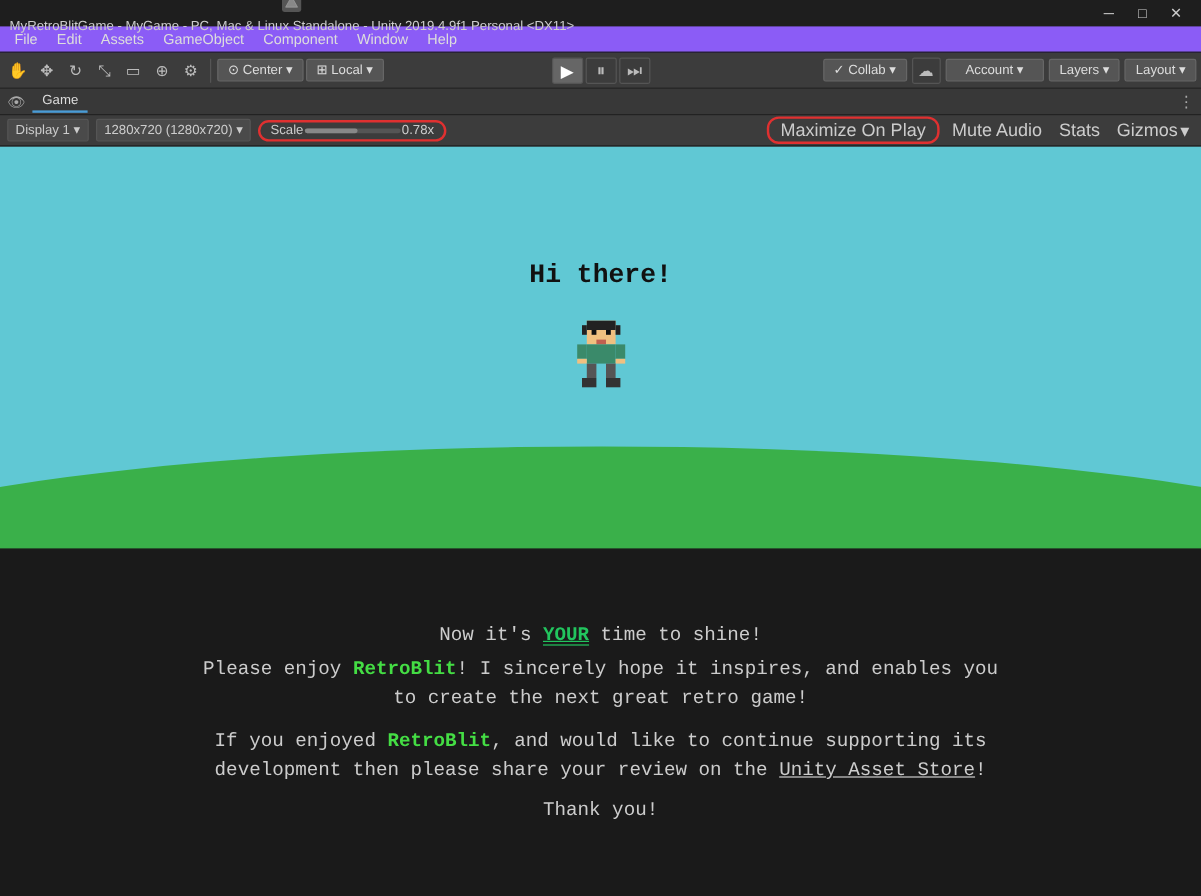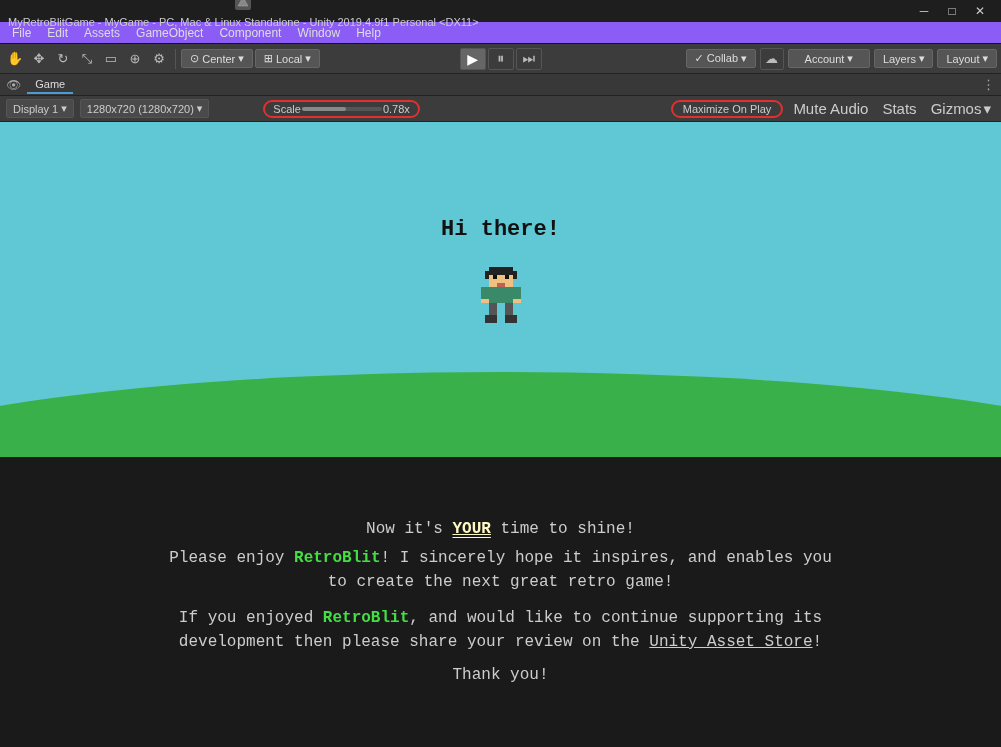--- a/index.html
+++ b/index.html
@@ -228,21 +228,20 @@
       border: 1px solid #555;
       border-radius: 2px;
     }
     .scale-control {
       display: flex;
       align-items: center;
       gap: 1px;
       border: 2px solid #e03030;
       border-radius: 10px;
       padding: 1px 8px;
-      margin-left: 48px;
     }
     .scale-label {
       color: #ccc;
       font-size: 11px;
     }
     .scale-slider {
       width: 80px;
       height: 4px;
       background: #555;
       border-radius: 2px;
@@ -256,21 +255,21 @@
     }
     .scale-value {
       color: #ccc;
       font-size: 11px;
     }
     .maximize-btn {
       border: 2px solid #e03030;
       border-radius: 10px;
       padding: 1px 10px;
       color: #ccc;
-      font-size: 11px;
+      font-size: 15px;
       cursor: pointer;
       background: transparent;
     }
     .mute-btn, .stats-btn, .gizmos-btn {
       color: #ccc;
       font-size: 15px;
       cursor: pointer;
       background: transparent;
       border: none;
       padding: 2px 4px;
@@ -455,21 +454,21 @@
       <rect x="7" y="9" width="2" height="3" fill="#555"></rect>
 
       <rect x="2" y="12" width="3" height="2" fill="#333"></rect>
       <rect x="7" y="12" width="3" height="2" fill="#333"></rect>
     </svg>
   </div>
 
   <div style="position:absolute; bottom:0; left:0; right:0; height:290px; background:#1a1a1a; display:flex; flex-direction:column; align-items:center; justify-content:center; padding:10px 30px; gap:8px;">
 
     <div style="color:#ccc; font-family:'Courier New',monospace; font-size:16px; text-align:center;">
-      Now it's <span style="color:#fef9c3; font-weight:bold; text-decoration:underline; text-decoration-style:double;">YOUR</span> time to shine!
+      Now it's <span style="color:#22c55e; font-weight:bold; text-decoration:underline; text-decoration-style:double;">YOUR</span> time to shine!
     </div>
 
     <div style="color:#ccc; font-family:'Courier New',monospace; font-size:16px; text-align:center; line-height:1.5;">
       Please enjoy <span style="color:#44dd44; font-weight:bold;">RetroBlit</span>! I sincerely hope it inspires, and enables you<br>
       to create the next great retro game!
     </div>
 
     <div style="color:#ccc; font-family:'Courier New',monospace; font-size:16px; text-align:center; line-height:1.5; margin-top:4px;">
       If you enjoyed <span style="color:#44dd44; font-weight:bold;">RetroBlit</span>, and would like to continue supporting its<br>
       development then please share your review on the <span style="text-decoration:underline; color:#cccccc;">Unity Asset Store</span>!

